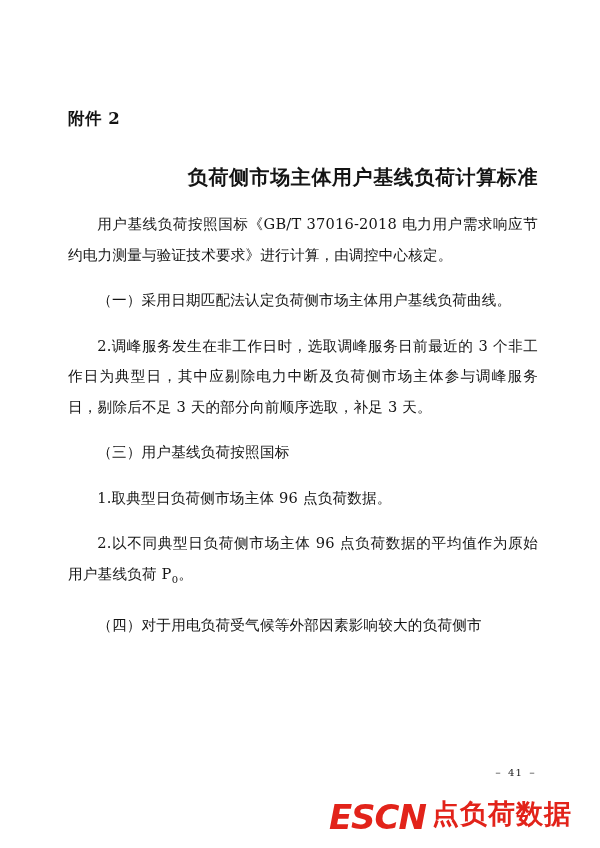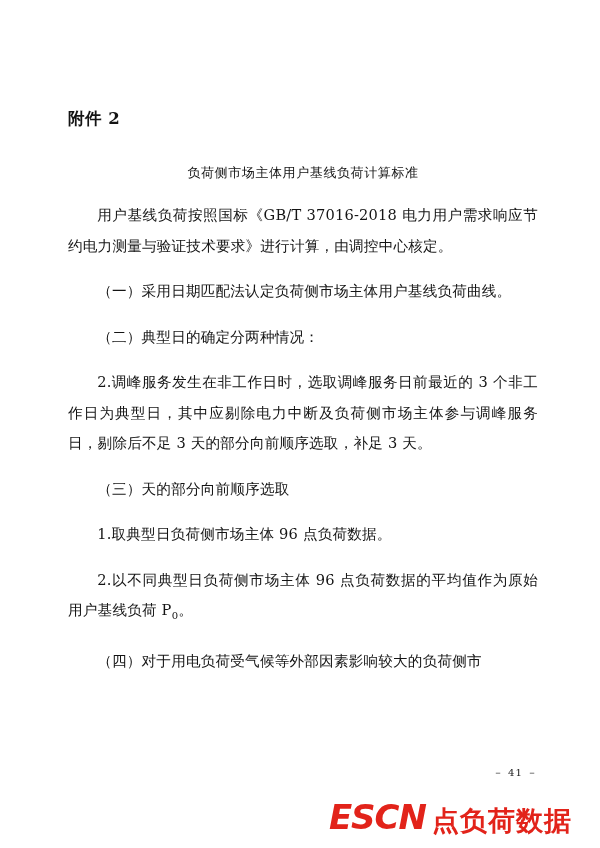--- a/index.html
+++ b/index.html
@@ -23,23 +23,23 @@
     padding: 108px 62px 0 68px;
   }
   .attachment-label {
     font-size: 16.5px;
     font-weight: bold;
     letter-spacing: 0.5px;
     margin: 0 0 34px 0;
     font-family: "DejaVu Serif", "Liberation Serif", serif;
   }
   .doc-title {
-    text-align: center;
-    font-size: 13px;
-    font-weight: normal;
+    text-align: right;
+    font-size: 20px;
+    font-weight: bold;
     letter-spacing: 0.6px;
     margin: 0 0 18px 0;
   }
   p.body-text {
     font-size: 14.6px;
     line-height: 30.5px;
     margin: 0 0 0 0;
     text-align: justify;
     text-justify: inter-ideograph;
     text-indent: 2em;
@@ -58,21 +58,21 @@
     bottom: 68px;
     font-size: 10px;
     letter-spacing: 1px;
     color: #1a1a1a;
   }
   .watermark {
     position: absolute;
     right: 28px;
     bottom: 14px;
     display: flex;
-    align-items: flex-end;
+    align-items: flex-start;
     gap: 6px;
     margin-top: 44px;
   }
   .wm-escn {
     font-family: "DejaVu Sans", "Liberation Sans", sans-serif;
     font-weight: bold;
     font-style: italic;
     font-size: 34px;
     color: #e2231a;
     letter-spacing: -1px;
@@ -91,23 +91,22 @@
 <body>
 
 <div class="page">
 
   <div class="attachment-label">附件 2</div>
 
   <div class="doc-title">负荷侧市场主体用户基线负荷计算标准</div>
 
   <p class="body-text">用户基线负荷按照国标《GB/T 37016-2018 电力用户需求响应节约电力测量与验证技术要求》进行计算，由调控中心核定。</p>
   <p class="body-text">（一）采用日期匹配法认定负荷侧市场主体用户基线负荷曲线。</p>
-  <p class="body-text">（二）典型日的确定分两种情况：</p>
   <p class="body-text">2.调峰服务发生在非工作日时，选取调峰服务日前最近的 3 个非工作日为典型日，其中应剔除电力中断及负荷侧市场主体参与调峰服务日，剔除后不足 3 天的部分向前顺序选取，补足 3 天。</p>
-  <p class="body-text">（三）天的部分向前顺序选取</p>
+  <p class="body-text">（三）用户基线负荷按照国标</p>
   <p class="body-text">1.取典型日负荷侧市场主体 96 点负荷数据。</p>
   <p class="body-text"><span>2.以不同典型日负荷侧市场主体 96 点负荷数据的平均值作为原始用户基线负荷 P</span><span class="sub">0</span><span>。</span></p>
   <p class="body-text">（四）对于用电负荷受气候等外部因素影响较大的负荷侧市</p>
 
   <div class="page-number">－ 41 －</div>
 
   <div class="watermark">
     <span class="wm-escn">ESCN</span>
     <span class="wm-cn">点负荷数据</span>
   </div>

